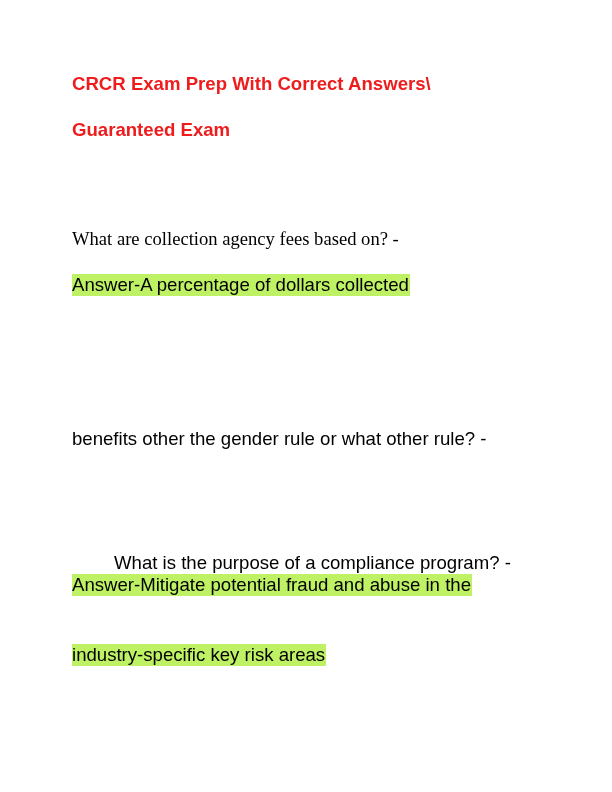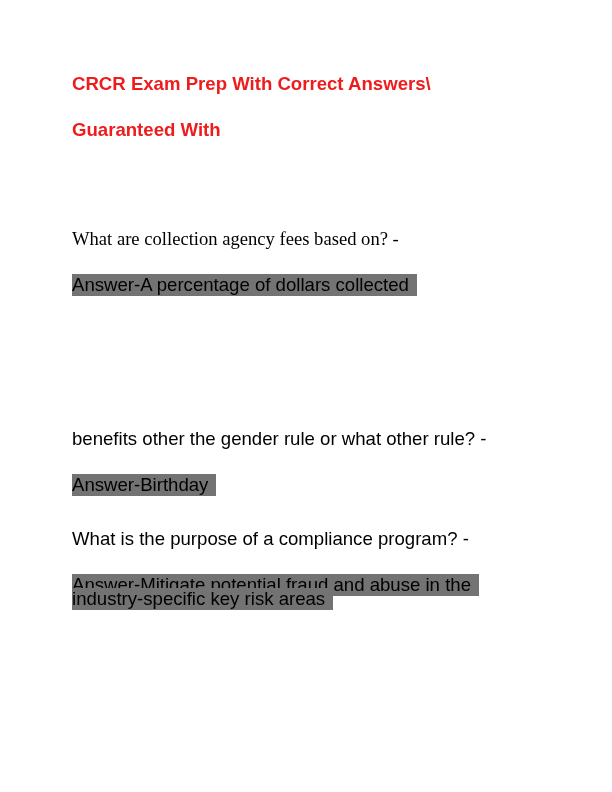--- a/index.html
+++ b/index.html
@@ -28,54 +28,51 @@
       white-space: nowrap;
       font-size: 18.6px;
       line-height: 22px;
       color: #000000;
     }
     .title {
       color: #ee1c1c;
       font-weight: bold;
     }
     .hl {
-      background: #737373;
-      padding: 0 8px 1px 0;
+      background: #bef264;
+      padding: 0 1px 1px 0;
       text-align: right;
     }
   </style>
 </head>
 <body>
 
 <div class="page">
 
   <div class="line title" style="top:73px;">
     <span>CRCR Exam Prep With Correct Answers\</span>
   </div>
   <div class="line title" style="top:119px;">
-    <span>Guaranteed With</span>
+    <span>Guaranteed Exam</span>
   </div>
 
   <div class="line" style="top:228px;font-family:Liberation Serif, serif;">
     <span>What are collection agency fees based on? -</span>
   </div>
   <div class="line" style="top:274px;">
     <span class="hl">Answer-A percentage of dollars collected</span>
   </div>
 
   <div class="line" style="top:428px;">
     <span>benefits other the gender rule or what other rule? -</span>
   </div>
-  <div class="line" style="top:474px;">
-    <span class="hl">Answer-Birthday</span>
-  </div>
 
-  <div class="line" style="top:528px;">
+  <div class="line" style="top:552px;margin-left:42px;">
     <span>What is the purpose of a compliance program? -</span>
   </div>
   <div class="line" style="top:574px;">
     <span class="hl">Answer-Mitigate potential fraud and abuse in the</span>
   </div>
-  <div class="line" style="top:588px;">
+  <div class="line" style="top:644px;">
     <span class="hl">industry-specific key risk areas</span>
   </div>
 
 </div>
 
 </body></html>

